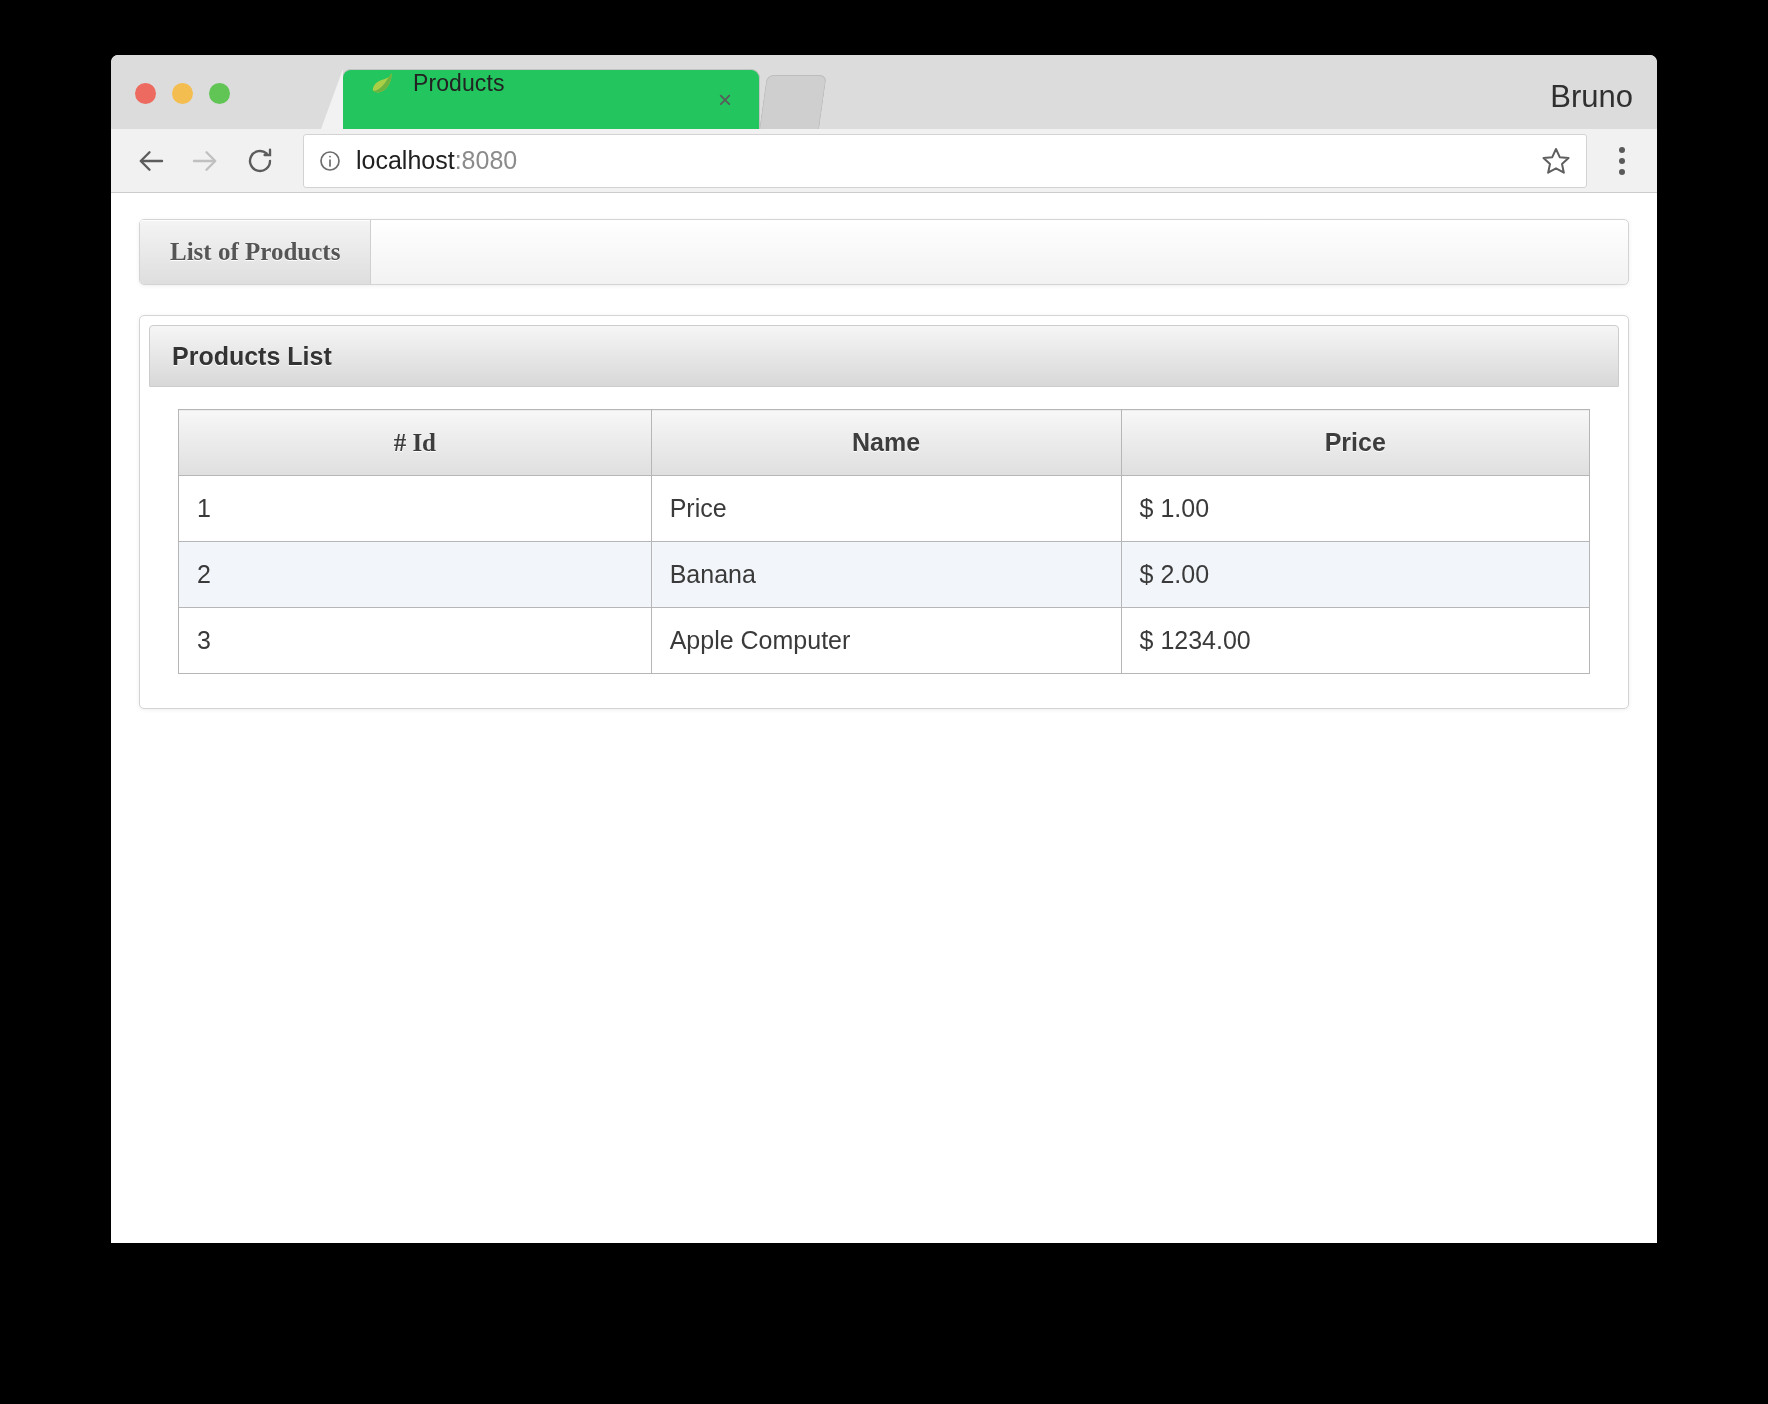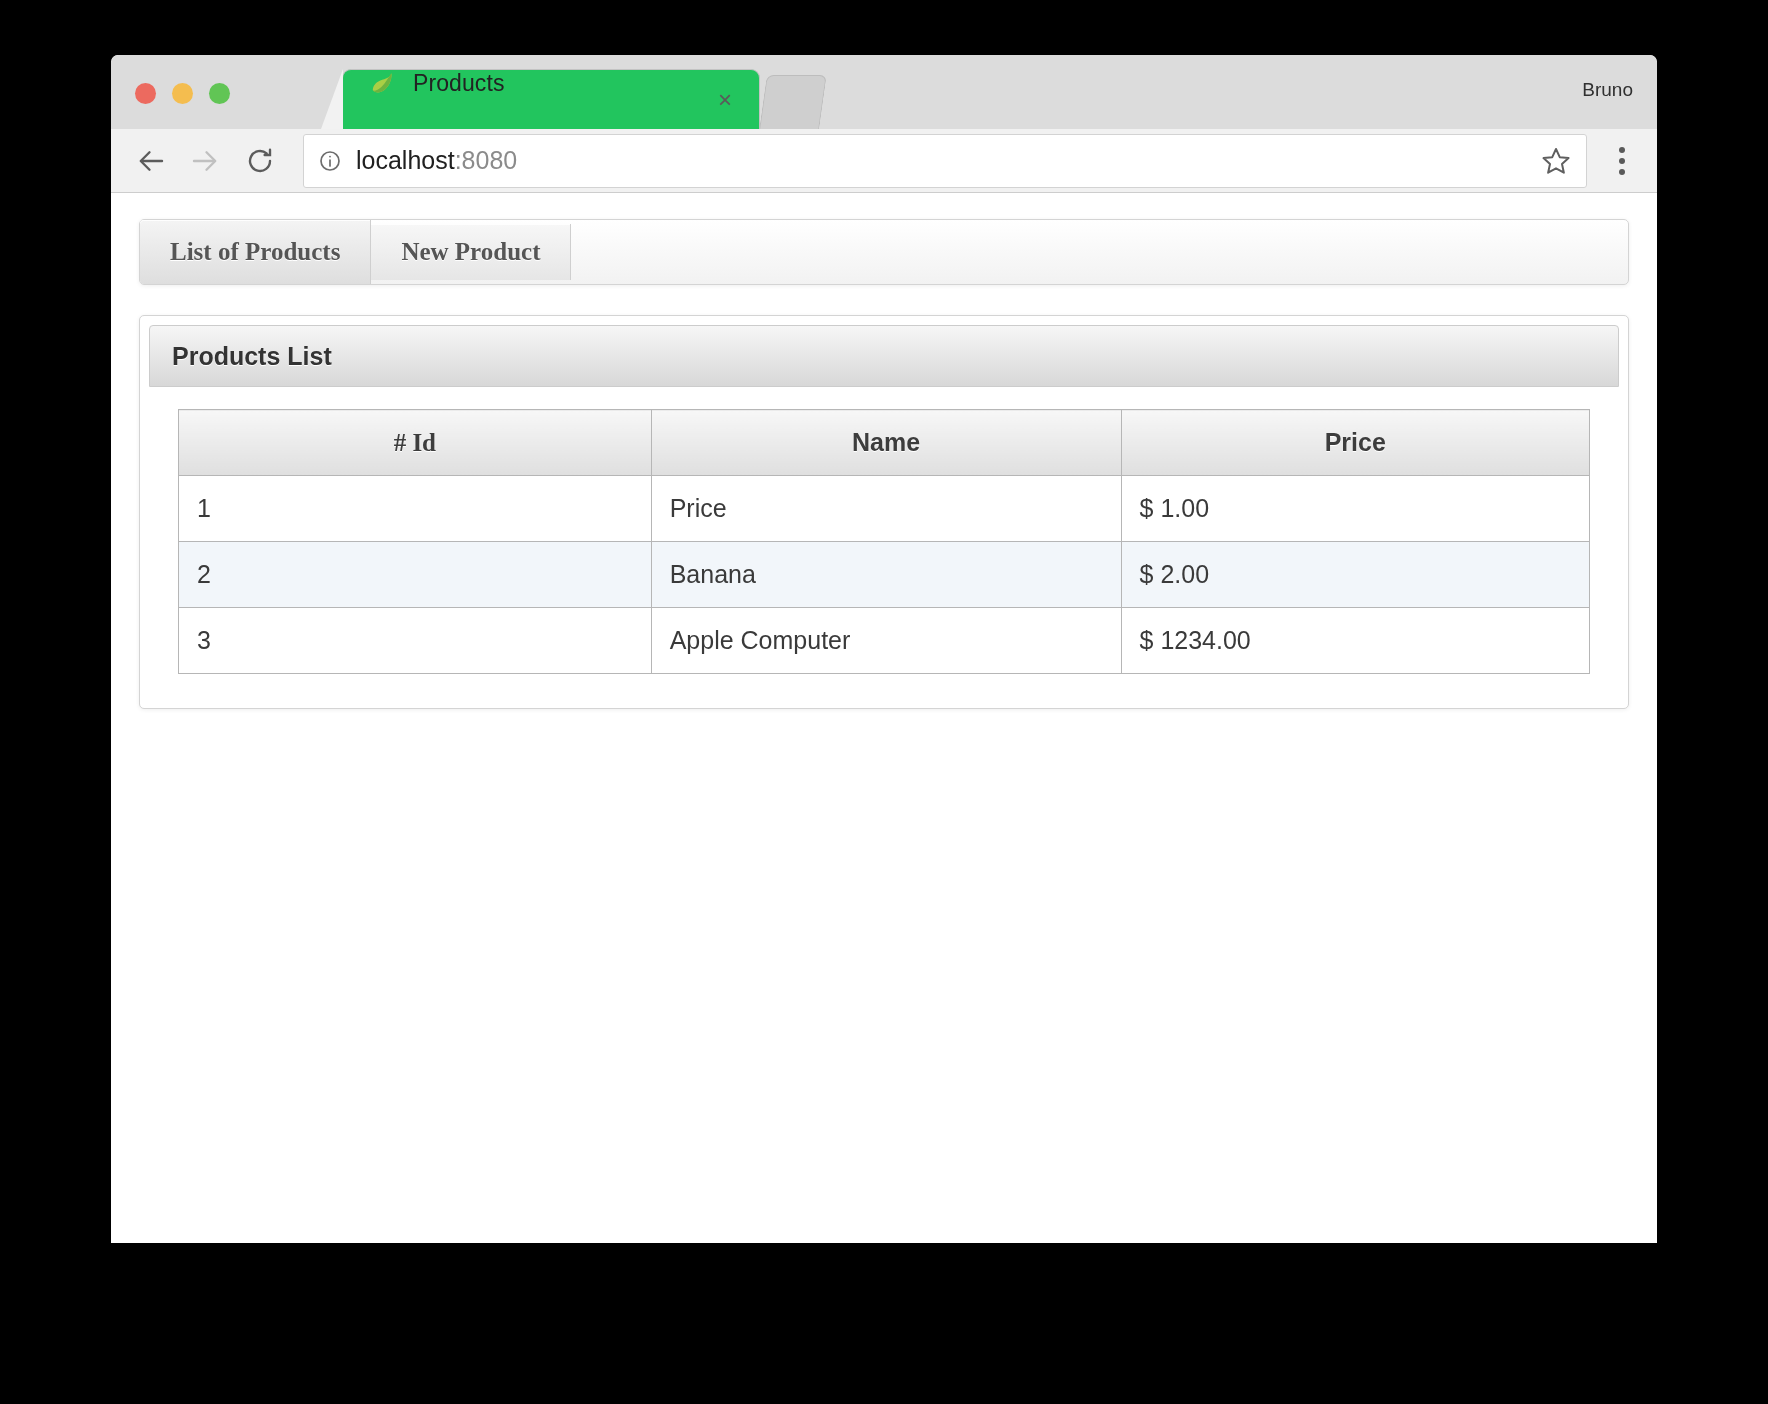--- a/index.html
+++ b/index.html
@@ -90,21 +90,21 @@
     width: 60px; height: 54px;
     background: #cfcfcf;
     border: 1px solid #bdbdbd;
     border-bottom: none;
     border-radius: 7px 7px 0 0;
     transform: skewX(-8deg);
   }
   .profile-name {
     position: absolute;
     right: 24px; top: 24px;
-    font-size: 19px;
+    font-size: 31px;
     color: #303030;
   }
 
   
   .toolbar {
     position: relative;
     height: 64px;
     background: #f1f1f1;
     border-bottom: 1px solid #cdcdcd;
     display: flex;
@@ -340,23 +340,20 @@
       <span class="menu-dot"></span>
       <span class="menu-dot"></span>
     </div>
   </div>
 
   <div class="page">
 
     <div class="navbar">
       <div class="nav-item">
         <span>List of Products</span>
-      </div>
-      <div class="nav-item secondary">
-        <span>New Product</span>
       </div>
     </div>
 
     <div class="panel">
       <div class="panel-heading">Products List</div>
 
       <div class="table-wrap">
         <table class="products">
           <thead>
             <tr>

